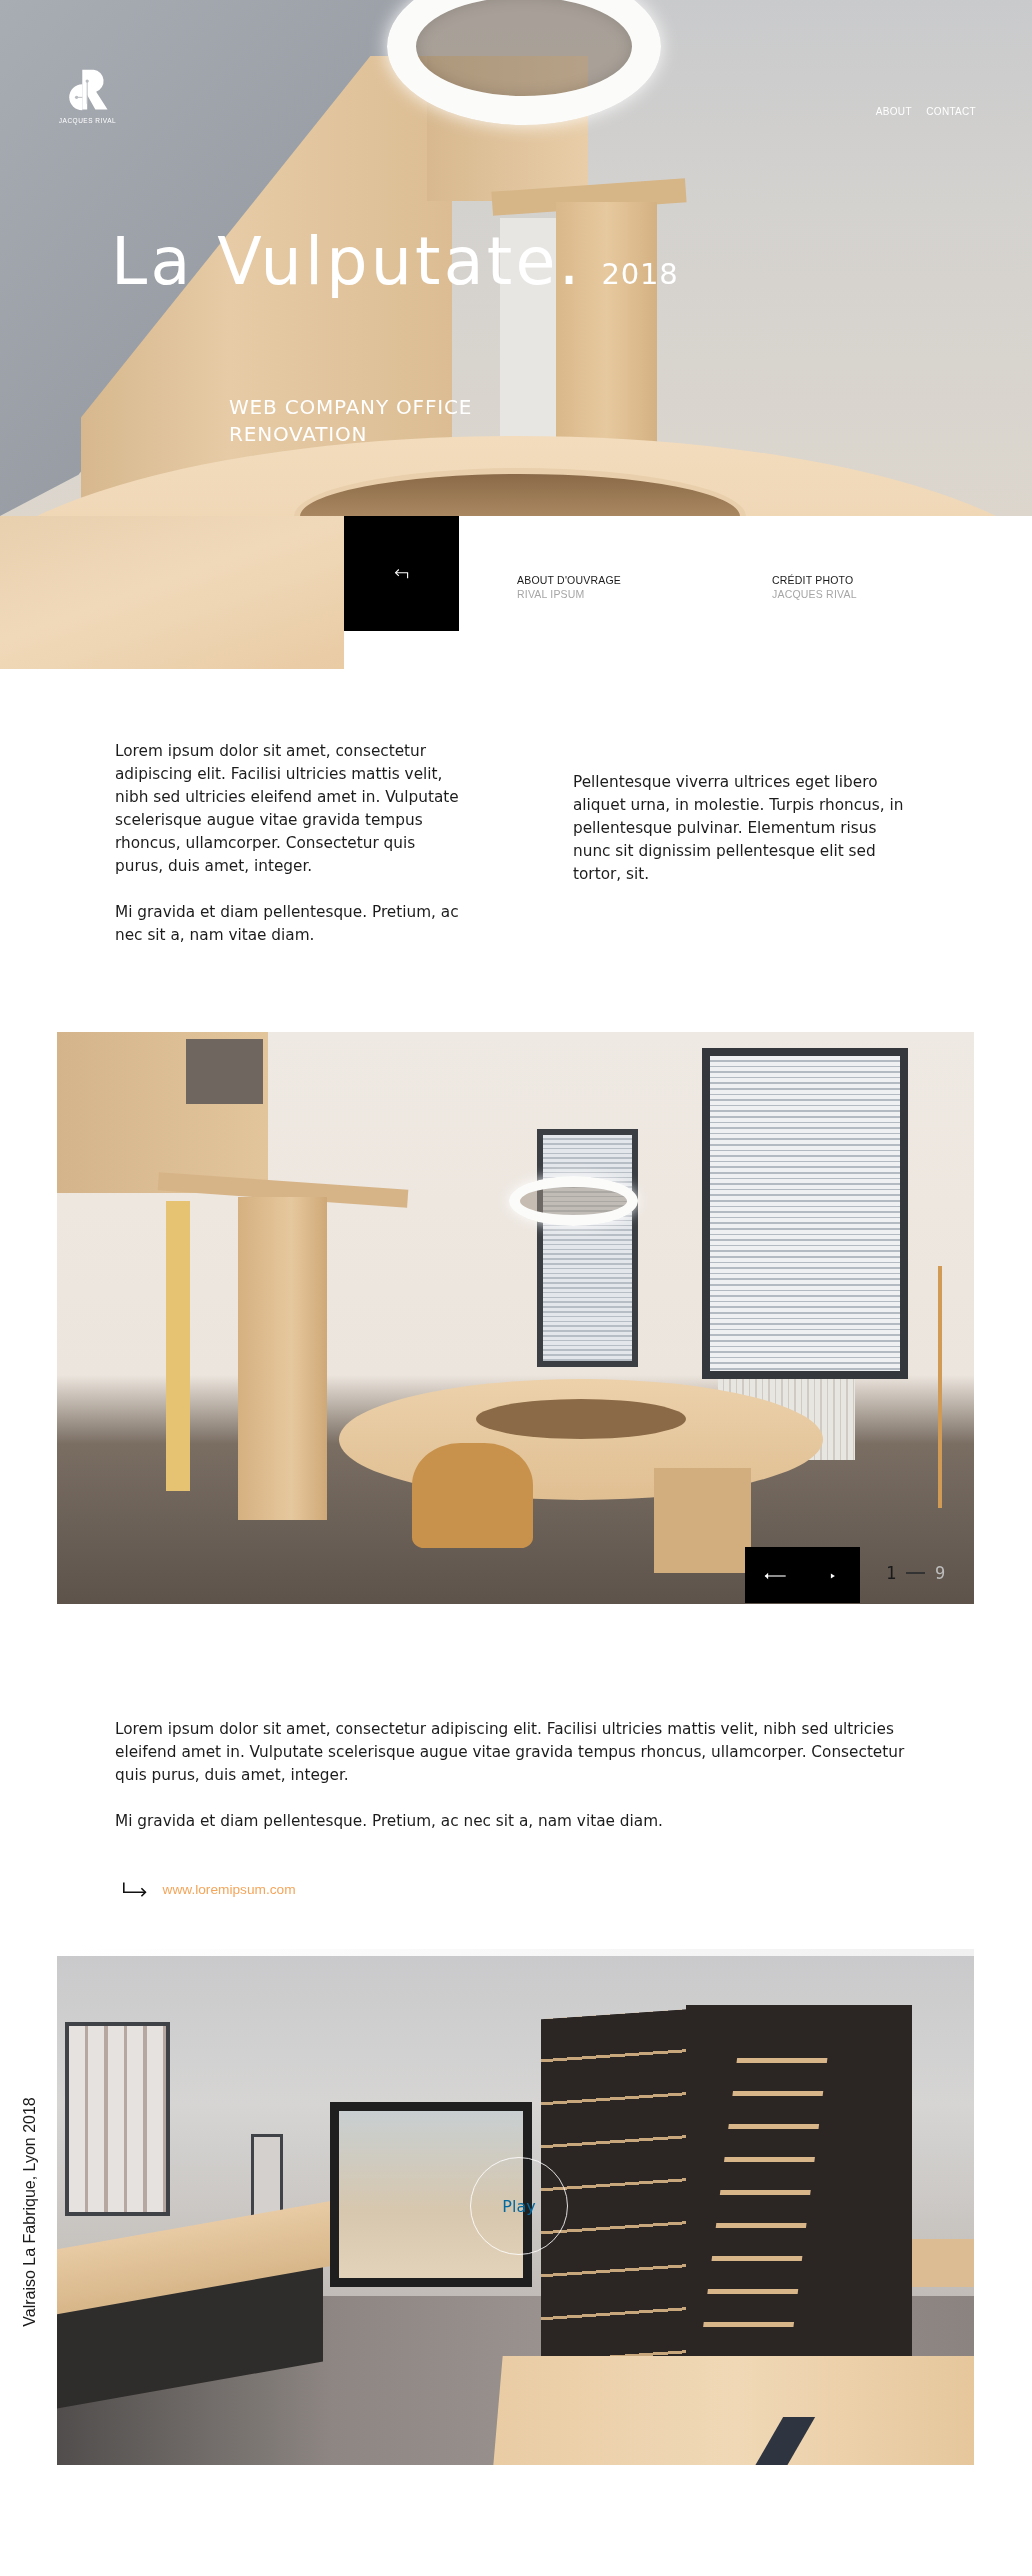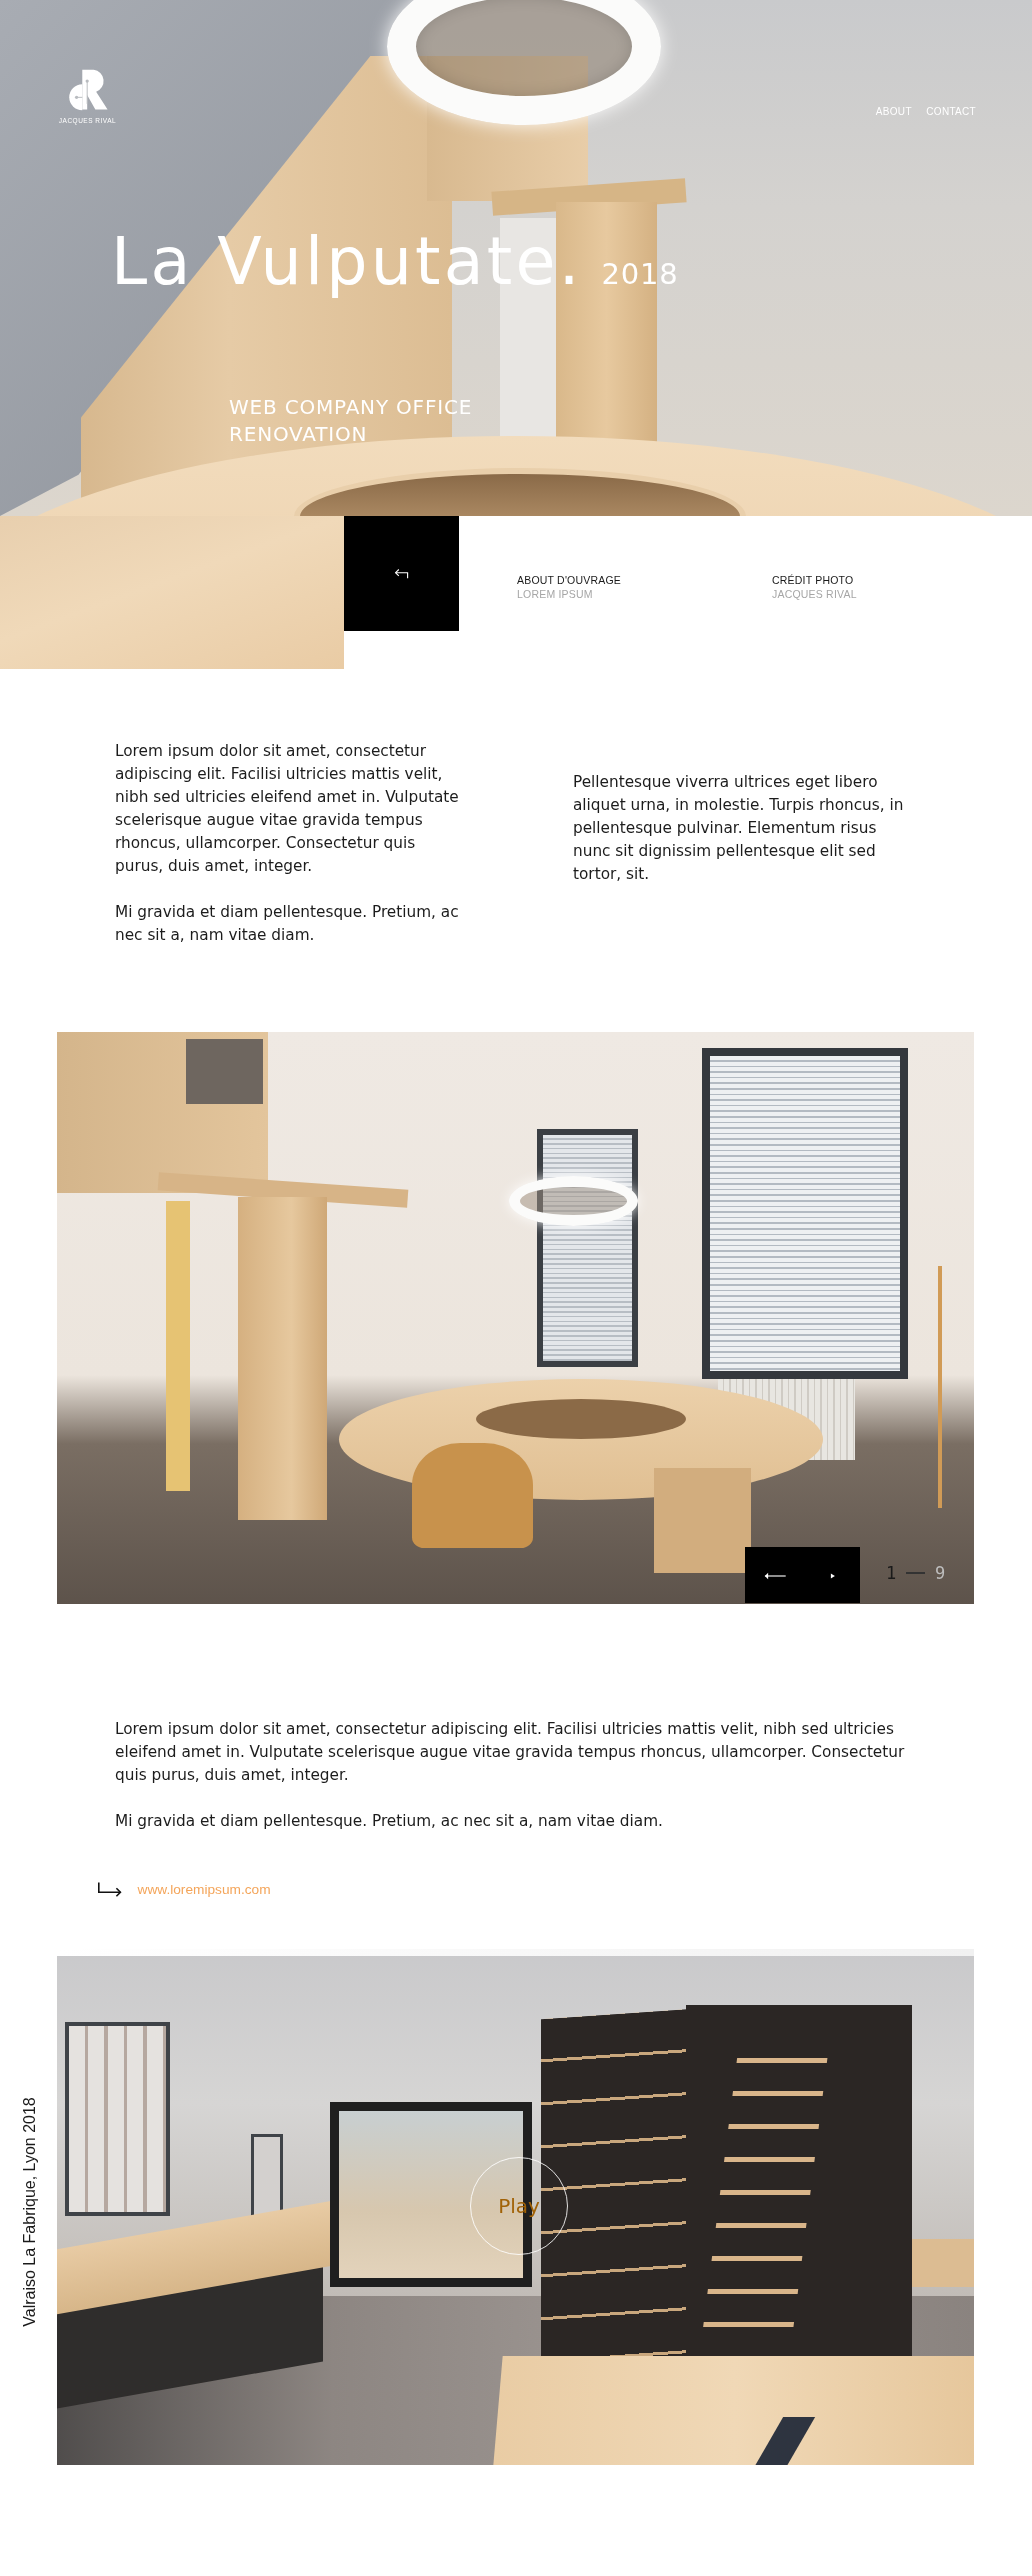--- a/index.html
+++ b/index.html
@@ -104,41 +104,41 @@
   .g-chair { position: absolute; left: 355px; top: 411px; width: 121px; height: 105px; border-radius: 40% 40% 10% 10%; background: #c8924c; }
   .g-coat { position: absolute; left: 855px; top: 234px; width: 56px; height: 242px; background: linear-gradient(90deg, transparent 46%, #d19b56 46% 54%, transparent 54%); }
   .g-radiator { position: absolute; left: 661px; top: 347px; width: 137px; height: 81px; background: repeating-linear-gradient(90deg, #e8e6e1 0 4.8px, #cfcbc4 4.8px 6.5px); }
 
   .slider-ctrl { position: absolute; left: 745px; top: 1547px; width: 115px; height: 56px; background: #000000; display: flex; align-items: center; justify-content: space-between; padding: 0 24px 0 19.4px; }
   .slider-count { position: absolute; left: 886px; top: 1563px; display: flex; align-items: center; gap: 9.7px; font-family: "DejaVu Sans Mono", monospace; font-size: 17px; }
   .slider-count .cur { color: #1a1a1a; }
   .slider-count .dash { width: 19.4px; height: 1.2px; background: #333; }
   .slider-count .tot { color: #bdbdbd; }
 
-  .link-row { position: absolute; left: 97px; top: 1881px; display: flex; align-items: center; gap: 14.5px; }
+  .link-row { position: absolute; left: 122px; top: 1881px; display: flex; align-items: center; gap: 14.5px; }
   .link-row a { font-family: "Liberation Sans", sans-serif; font-size: 13.7px; color: #f4a55a; text-decoration: none; }
 
   
   .video { position: absolute; left: 57px; top: 1949px; width: 917px; height: 516px; overflow: hidden;
     background: linear-gradient(180deg, #c9c9cb 0%, #d6d5d4 30%, #bdb7b1 75%, #8e8883 100%); }
   .v-ceiling-light { position: absolute; left: 0; top: 0; width: 917px; height: 6.5px; background: linear-gradient(90deg, #fff, #f1f1f1); }
   .v-win-left { position: absolute; left: 8px; top: 73px; width: 105px; height: 194px; background: repeating-linear-gradient(90deg, #e5e2df 0 16px, #b6a8a0 16px 19.4px); border: 4.8px solid #3f4348; }
   .v-win-left2 { position: absolute; left: 194px; top: 185px; width: 32px; height: 161px; background: #d3d0ce; border: 3.2px solid #3f4348; }
   .v-desk { position: absolute; left: 0; top: 274px; width: 298px; height: 65px; background: linear-gradient(180deg, #e8cba4, #d7b689); transform: skewY(-10deg); }
   .v-desk-under { position: absolute; left: 0; top: 323px; width: 266px; height: 113px; background: #2f2d2c; transform: skewY(-10deg); }
   .v-room { position: absolute; left: 273px; top: 153px; width: 202px; height: 185px; border: 9.7px solid #1f1f1f; background: linear-gradient(180deg, #c8cfd1 0%, #d7c7ae 60%, #e3d3bb 100%); }
   .v-shelf { position: absolute; left: 484px; top: 65px; width: 153px; height: 403px; background: repeating-linear-gradient(180deg, #2b2624 0 40px, #c9a77d 40px 43px); transform: skewY(-4deg); }
   .v-stairs { position: absolute; left: 629px; top: 56px; width: 226px; height: 387px; background: #2b2624; }
   .v-stairs-steps { position: absolute; left: 645px; top: 81px; width: 129px; height: 306px; background: repeating-linear-gradient(180deg, transparent 0 28px, #d9b58a 28px 33px); clip-path: polygon(30% 0, 100% 0, 70% 100%, 0 100%); }
   .v-floor { position: absolute; left: 0; top: 347px; width: 917px; height: 169px; background: linear-gradient(90deg, #504d4c 0%, #8d8682 30%, #9c9591 60%, #8a837f 100%); }
   .v-table { position: absolute; left: 436px; top: 407px; width: 484px; height: 113px; background: linear-gradient(90deg, #e9cca4 0%, #f0d8b6 50%, #e6c79c 100%); clip-path: polygon(2% 0, 100% 0, 100% 100%, 0 100%); }
   .v-outlet { position: absolute; left: 710px; top: 468px; width: 32px; height: 56px; background: #2e3440; transform: skewX(-30deg); }
   .v-right-desk { position: absolute; left: 855px; top: 290px; width: 65px; height: 48px; background: #dcbc92; }
   .play-btn { position: absolute; left: 470px; top: 2157px; width: 98px; height: 98px; border-radius: 50%; border: 1.2px solid rgba(255,255,255,0.85); display: flex; align-items: center; justify-content: center; cursor: pointer; }
-  .play-btn span { font-family: "DejaVu Sans", sans-serif; font-size: 20px; color: #a16207; }
+  .play-btn span { font-family: "DejaVu Sans", sans-serif; font-size: 16px; color: #0369a1; }
 
   .vertical-caption { position: absolute; left: 30px; top: 2212px; transform: translate(-50%, -50%) rotate(-90deg); white-space: nowrap; font-family: "Liberation Sans", sans-serif; font-size: 16px; color: #1a1a1a; }
 </style>
 </head>
 <body>
 
 <section class="hero">
   <div class="dark-slope"></div>
   <div class="slope-wall"></div>
   <div class="upper-box"></div>
@@ -178,21 +178,21 @@
 
 <div class="back-box">
   <svg width="16" height="13" viewBox="0 0 20 16">
     <path d="M6 3 L2 7 L6 11" fill="none" stroke="#fff" stroke-width="1.4"></path>
     <path d="M2 7 H17 V14" fill="none" stroke="#fff" stroke-width="1.4"></path>
   </svg>
 </div>
 
 <div class="meta" style="left:517px">
   <div class="k">ABOUT D'OUVRAGE</div>
-  <div class="v">LOREM IPSUM</div>
+  <div class="v">RIVAL IPSUM</div>
 </div>
 <div class="meta" style="left:772px">
   <div class="k">CRÉDIT PHOTO</div>
   <div class="v">JACQUES RIVAL</div>
 </div>
 
 <div class="text-col" style="left:115px; top:740px; width:347px;">
   <p>Lorem ipsum dolor sit amet, consectetur adipiscing elit. Facilisi ultricies mattis velit, nibh sed ultricies eleifend amet in. Vulputate scelerisque augue vitae gravida tempus rhoncus, ullamcorper. Consectetur quis purus, duis amet, integer.</p>
   <p>Mi gravida et diam pellentesque. Pretium, ac nec sit a, nam vitae diam.</p>
 </div>

